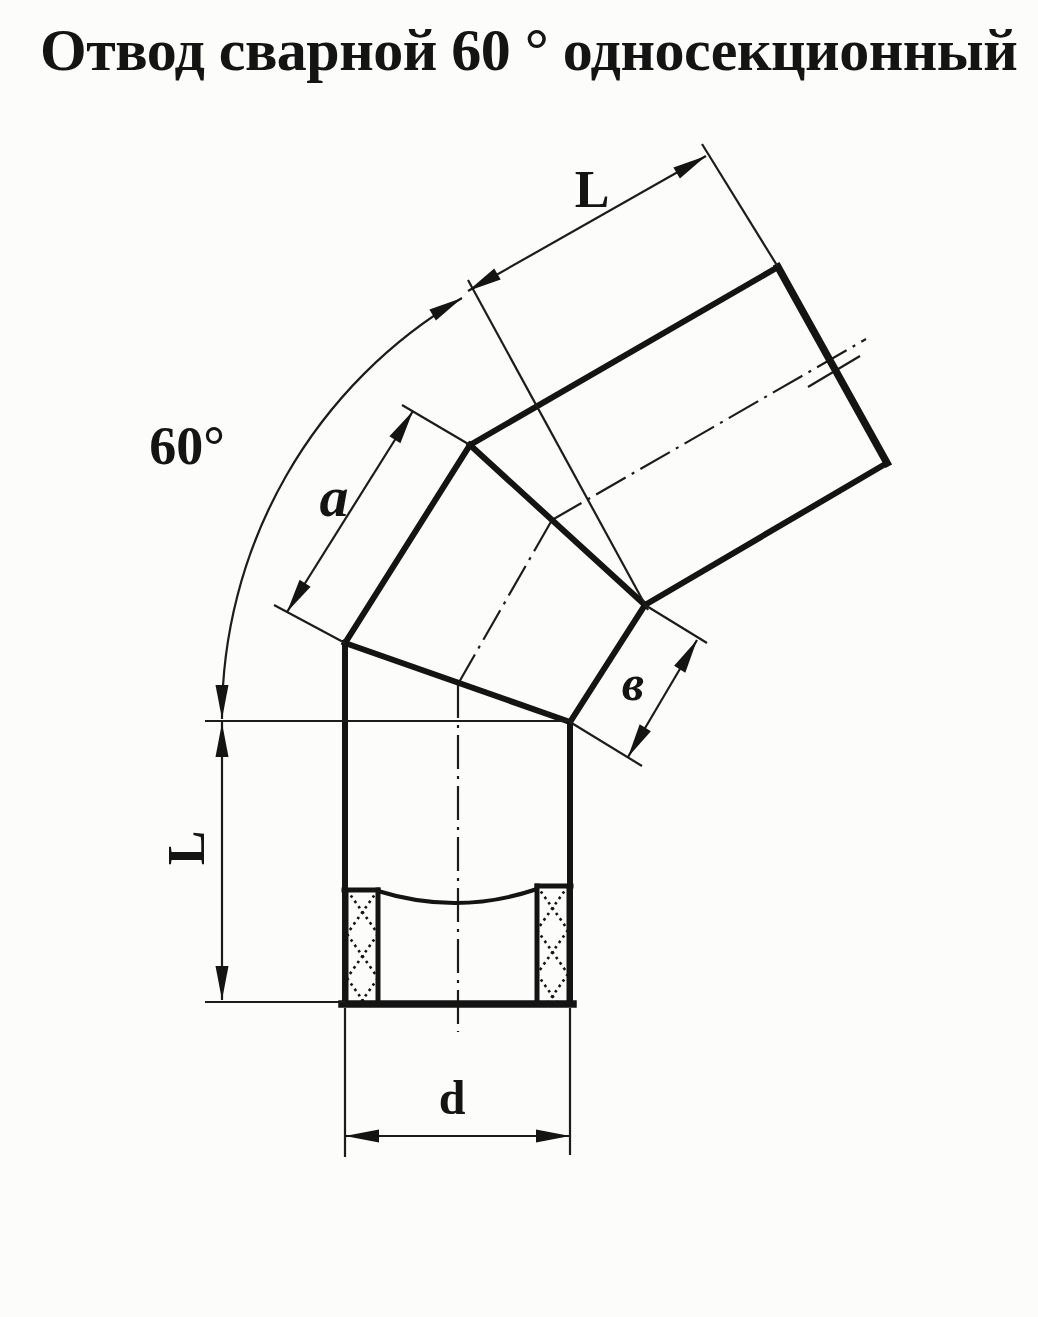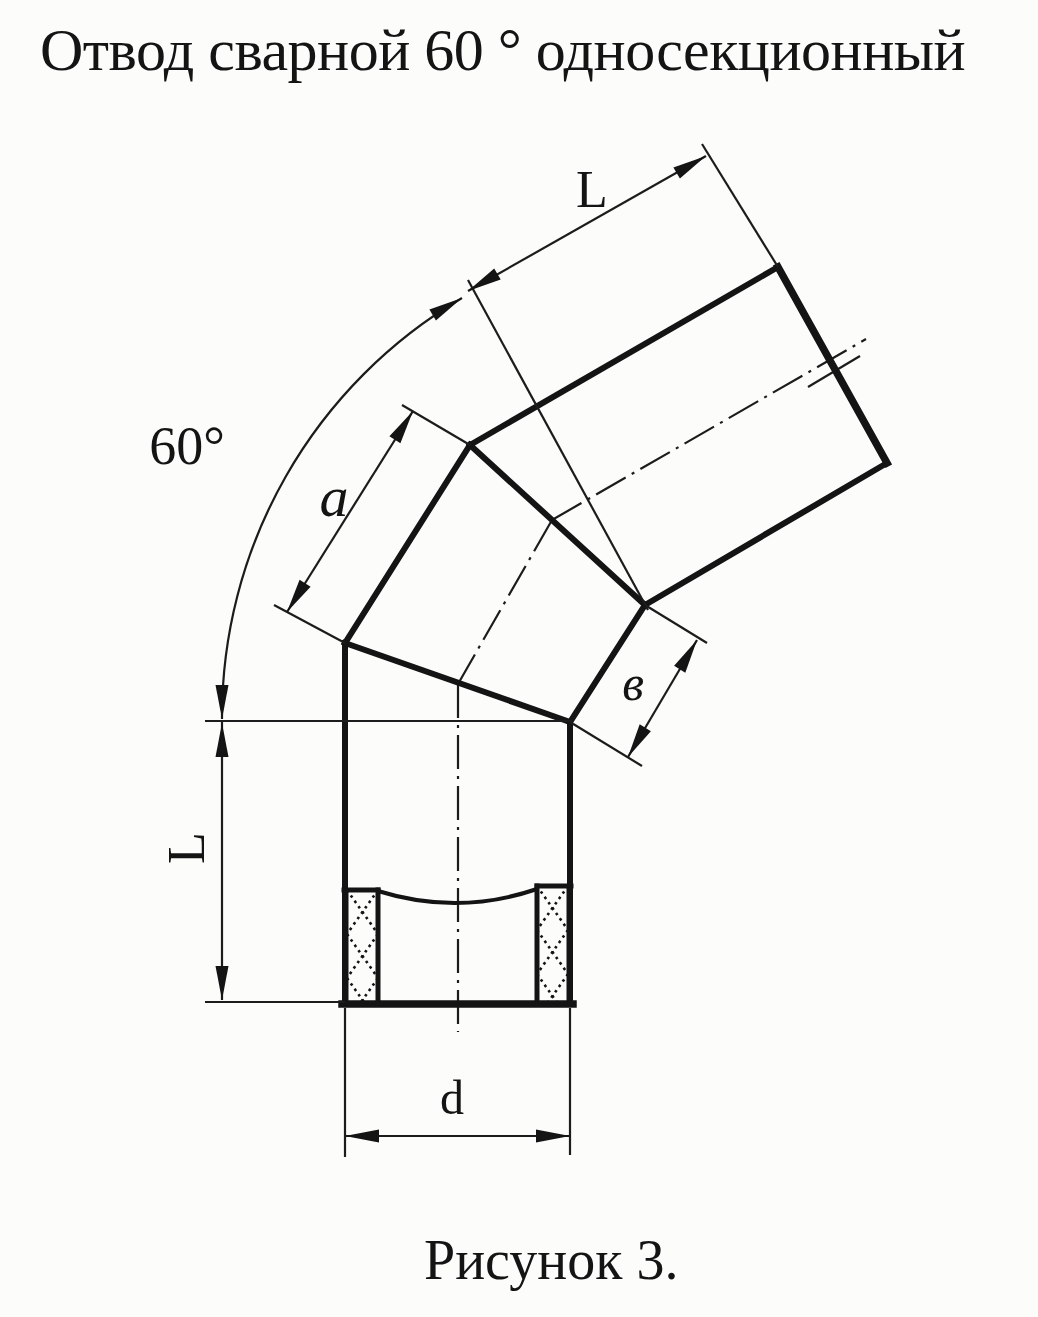--- a/index.html
+++ b/index.html
@@ -4,20 +4,21 @@
 <style>
   html,body{margin:0;padding:0;background:#e8e8e8;}
   .page{
     position:relative;
     width:1038px;height:1317px;
     margin:0 auto;
     background:#fcfcfa;
     overflow:hidden;
     font-family:"Liberation Serif", serif;
     color:#1a1a1a;
+    font-weight:bold;
   }
   .title{
     position:absolute;left:40px;top:16px;
     font-size:60px;line-height:1.15;
     white-space:nowrap;
     letter-spacing:-0.5px;
     color:#141414;
   }
   .caption{
     position:absolute;left:424px;top:1230px;
@@ -139,15 +140,14 @@
       <path class="thin" d="M345,1008 L345,1157"></path>
       <path class="thin" d="M570,1008 L570,1155"></path>
       <path class="thin" d="M345,1136 L570,1136"></path>
       <polygon class="arrow" points="345,1136 379,1129.5 379,1142.5"></polygon>
       <polygon class="arrow" points="570,1136 536,1129.5 536,1142.5"></polygon>
       <text class="dimlabel-d" x="452" y="1114" text-anchor="middle">d</text>
     </g>
 
   </svg>
 
-  <div class="caption">Рисунок 3.</div>
 
 </div>
 
 </body></html>

